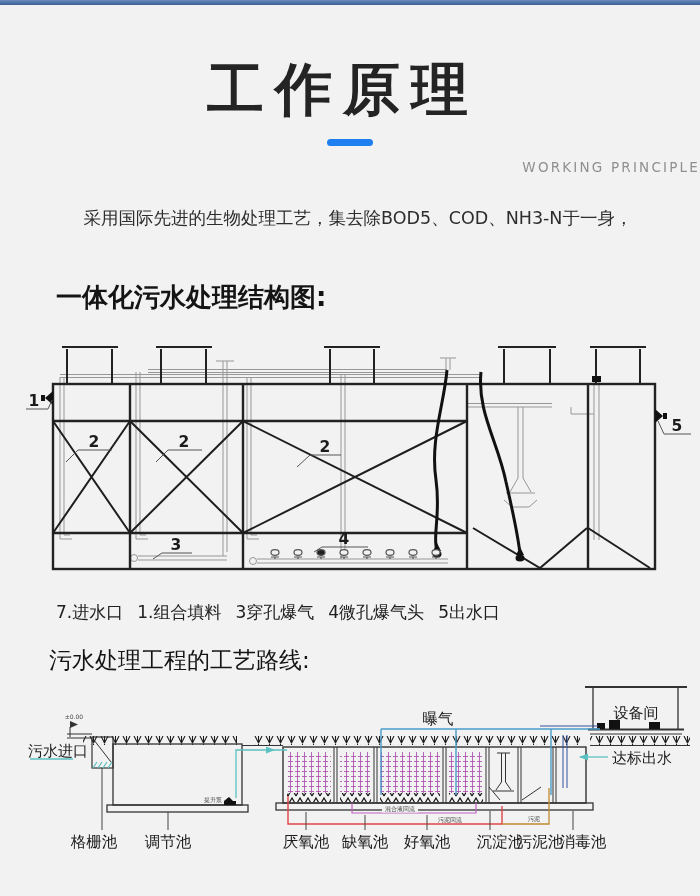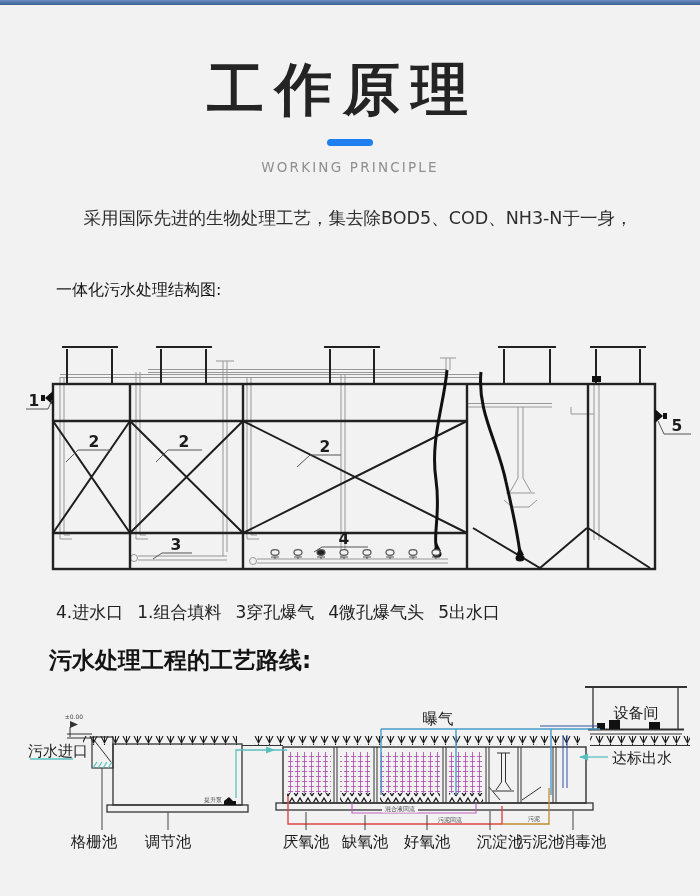--- a/index.html
+++ b/index.html
@@ -3,26 +3,26 @@
 <meta charset="utf-8">
 <style>
   html,body{margin:0;padding:0;}
   body{width:700px;height:896px;background:#f2f2f3;font-family:"DejaVu Sans",sans-serif;position:relative;overflow:hidden;}
   .page{position:absolute;inset:0;}
   .topbar{position:absolute;top:0;left:0;width:700px;height:5px;
     background:linear-gradient(#6a8cc0,#3c5f94);}
   .title{position:absolute;top:52px;left:0;width:675px;text-align:center;
     font-size:57px;font-weight:800;color:#242424;letter-spacing:11px;padding-left:11px;box-sizing:border-box;}
   .dash{position:absolute;top:139px;left:327px;width:46px;height:7px;border-radius:3.5px;background:#1e80f0;}
-  .subtitle{position:absolute;top:159px;left:0;width:700px;text-align:center;
+  .subtitle{position:absolute;top:159px;left:0;width:700px;text-align:right;
     font-size:13.5px;color:#8f8f8f;letter-spacing:2.2px;}
   .intro{position:absolute;top:205px;left:0;width:700px;text-align:center;
     font-size:17.5px;line-height:26.5px;color:#2d2d2d;font-weight:500;padding-left:8px;}
-  .h1{position:absolute;top:280px;left:56px;font-size:16px;font-weight:400;color:#141414;}
-  .h2{position:absolute;top:645px;left:49px;font-size:23px;font-weight:700;color:#141414;}
+  .h1{position:absolute;top:280px;left:56px;font-size:26px;font-weight:700;color:#141414;}
+  .h2{position:absolute;top:645px;left:49px;font-size:23px;font-weight:400;color:#141414;}
   .legend{position:absolute;top:601px;left:56px;display:flex;gap:14px;
     font-size:17px;color:#202020;font-weight:500;}
   svg{position:absolute;left:0;}
   #structure-svg{top:330px;}
   #process-svg{top:680px;}
   svg text{font-family:"DejaVu Sans",sans-serif;fill:#1c1c1c;}
   text.num{font-size:15.5px;font-weight:600;}
   text.lbl{font-size:15.5px;}
   text.lbl-s{font-size:15px;}
   text.tiny{font-size:6px;fill:#444;}
@@ -131,21 +131,21 @@
     <text class="num" x="34" y="76" text-anchor="middle">1</text>
     <text class="num" x="94" y="117" text-anchor="middle">2</text>
     <text class="num" x="184" y="117" text-anchor="middle">2</text>
     <text class="num" x="325" y="122" text-anchor="middle">2</text>
     <text class="num" x="176" y="220" text-anchor="middle">3</text>
     <text class="num" x="344" y="214" text-anchor="middle">4</text>
     <text class="num" x="677" y="101" text-anchor="middle">5</text>
   </svg>
 
   <div class="legend">
-    <span>4.进水口</span>
+    <span>7.进水口</span>
     <span>1.组合填料</span>
     <span>3穿孔爆气</span>
     <span>4微孔爆气头</span>
     <span>5出水口</span>
   </div>
 
   <div class="h2">污水处理工程的工艺路线:</div>
 
   <svg id="process-svg" width="700" height="216" viewBox="0 0 700 216">
     <defs>

